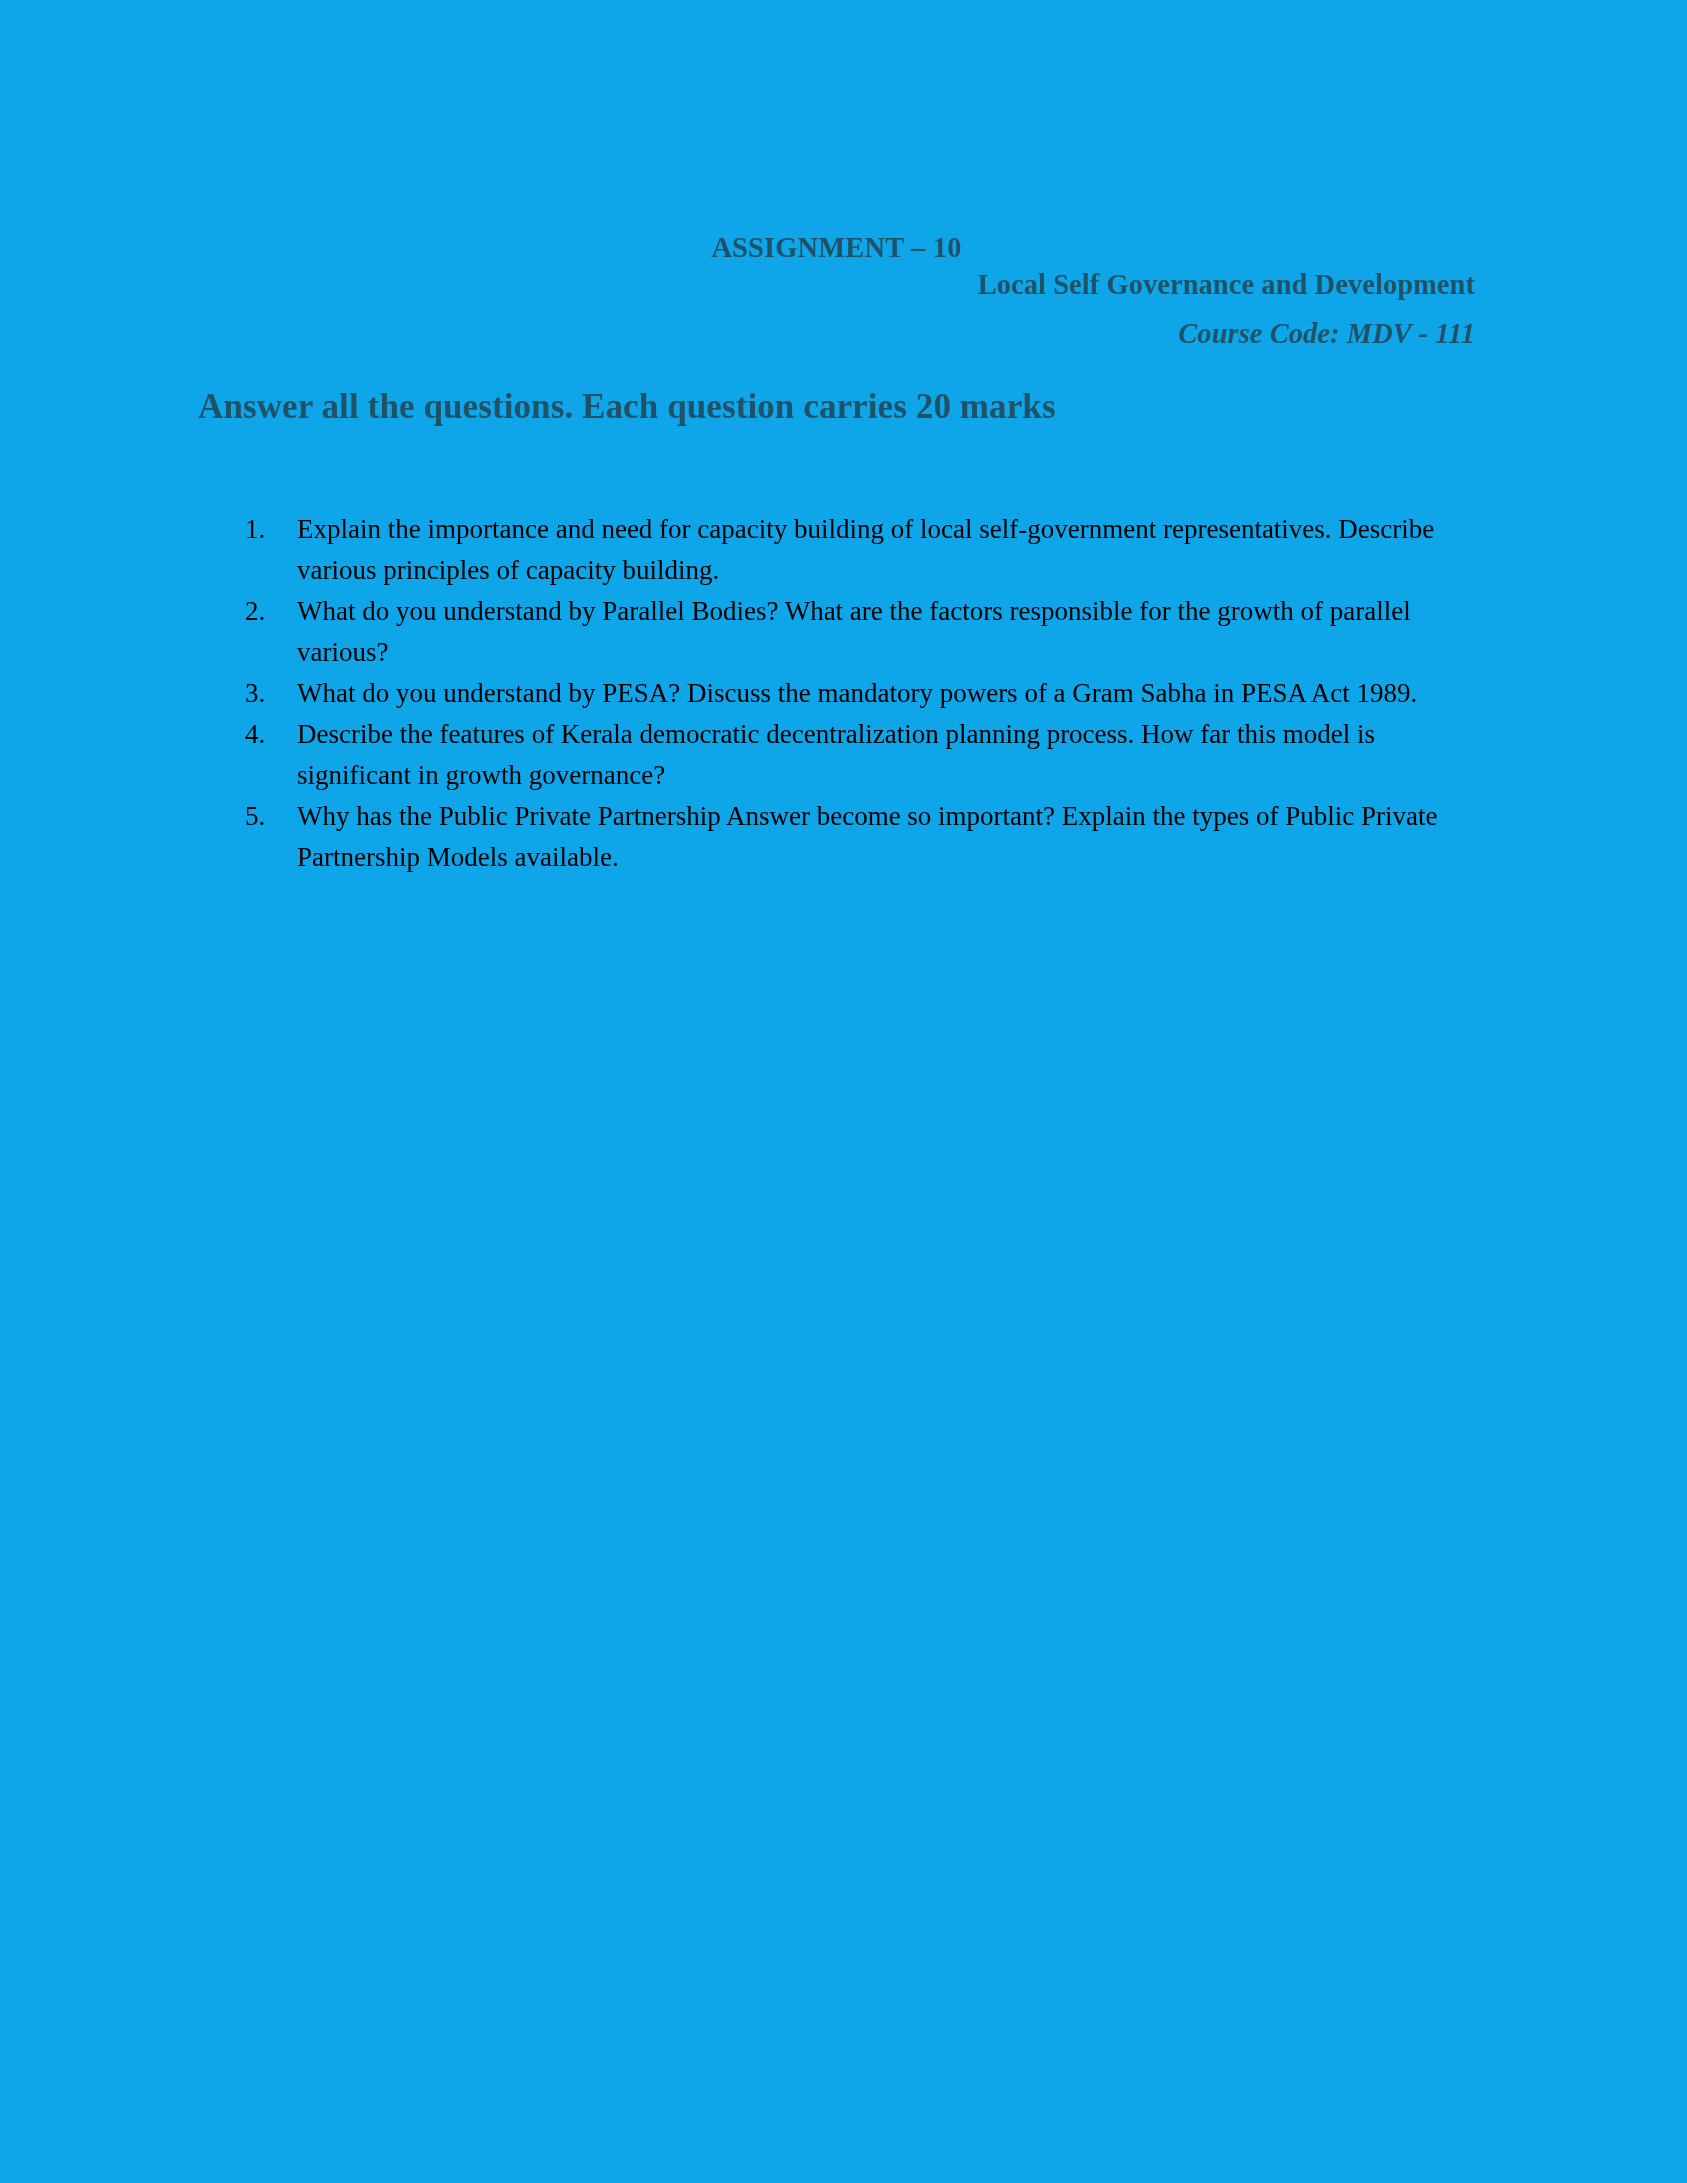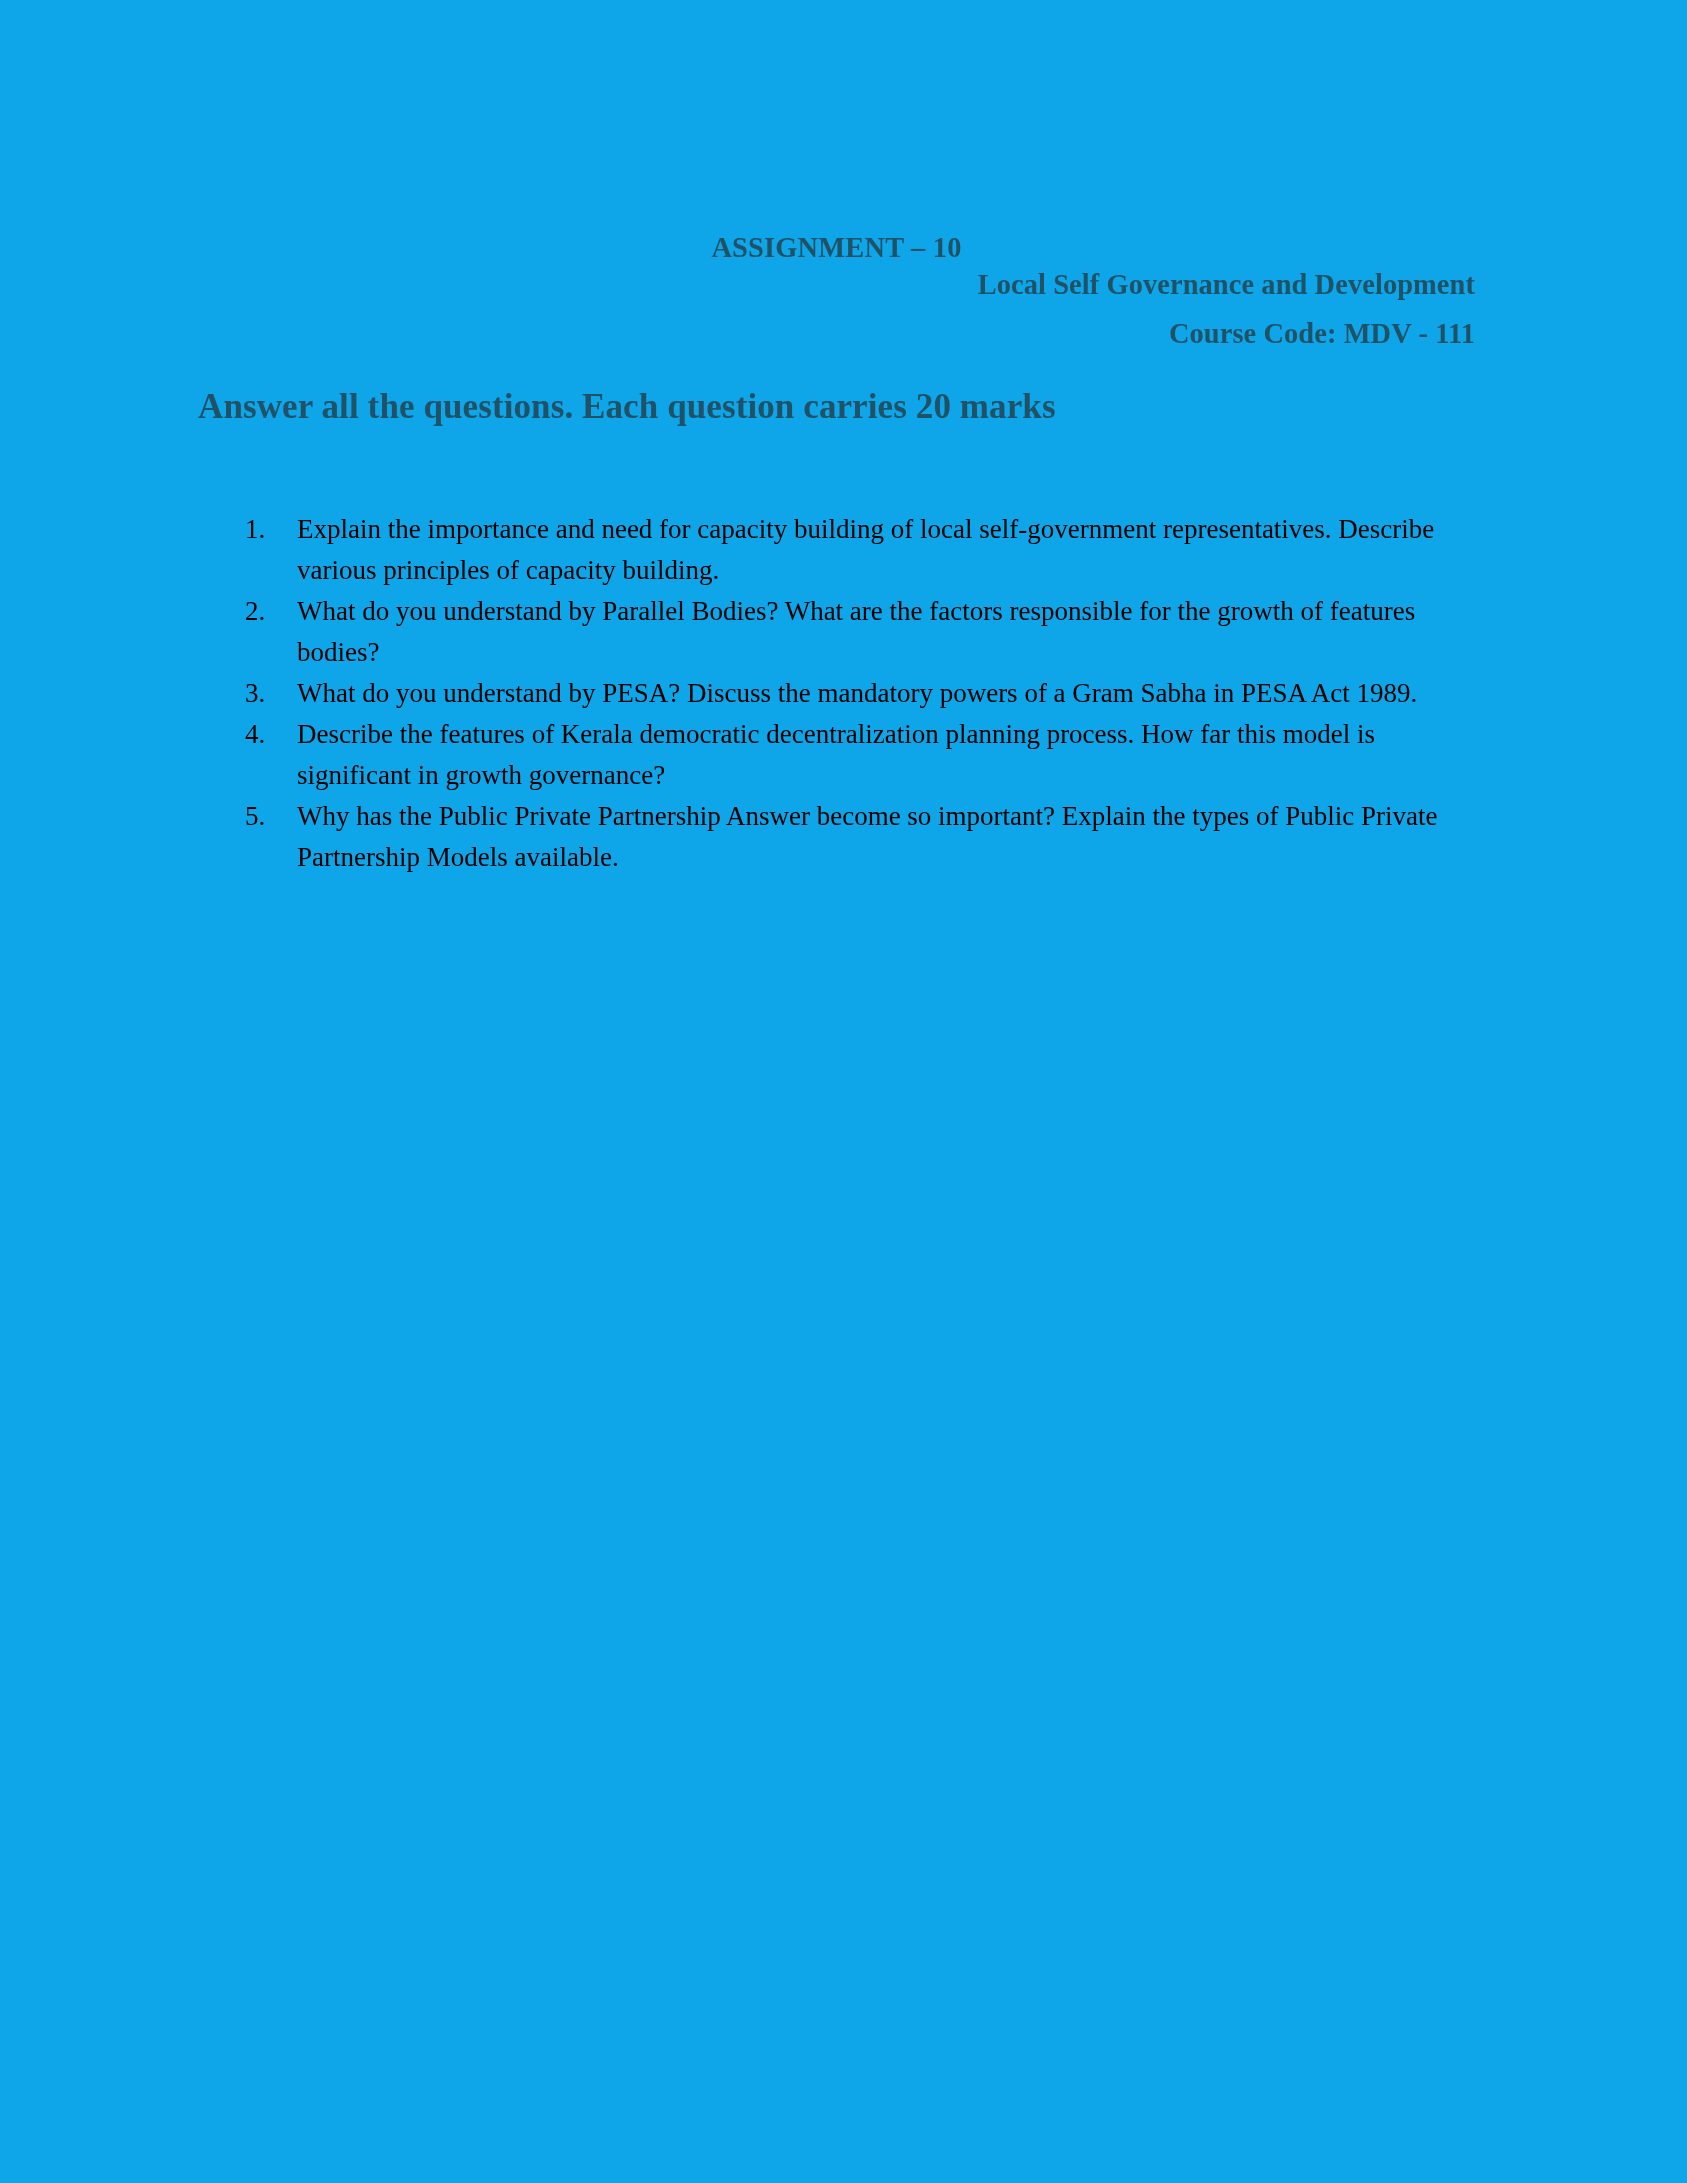--- a/index.html
+++ b/index.html
@@ -44,20 +44,21 @@
     font-size: 28.4px;
     text-align: right;
     letter-spacing: 0.1px;
   }
 
   .hdr-course-code,
   .hdr-max-marks {
     font-size: 28.4px;
     text-align: right;
     letter-spacing: 0.1px;
+    font-style: italic;
   }
 
   .hdr-course-code {
     margin-top: 12px;
   }
 
   .instruction-line {
     position: absolute;
     left: 198px;
     top: 387px;
@@ -114,21 +115,21 @@
 
   <div class="instruction-line">Answer all the questions. Each question carries 20 marks</div>
 
   <ol class="question-list">
     <li class="question-item">
       <span class="question-number">1.</span>
       <span class="question-text">Explain the importance and need for capacity building of local self-government representatives. Describe various principles of capacity building.</span>
     </li>
     <li class="question-item">
       <span class="question-number">2.</span>
-      <span class="question-text">What do you understand by Parallel Bodies? What are the factors responsible for the growth of features bodies?</span>
+      <span class="question-text">What do you understand by Parallel Bodies? What are the factors responsible for the growth of parallel various?</span>
     </li>
     <li class="question-item">
       <span class="question-number">3.</span>
       <span class="question-text">What do you understand by PESA? Discuss the mandatory powers of a Gram Sabha in PESA Act 1989.</span>
     </li>
     <li class="question-item">
       <span class="question-number">4.</span>
       <span class="question-text">Describe the features of Kerala democratic decentralization planning process. How far this model is significant in growth governance?</span>
     </li>
     <li class="question-item">

